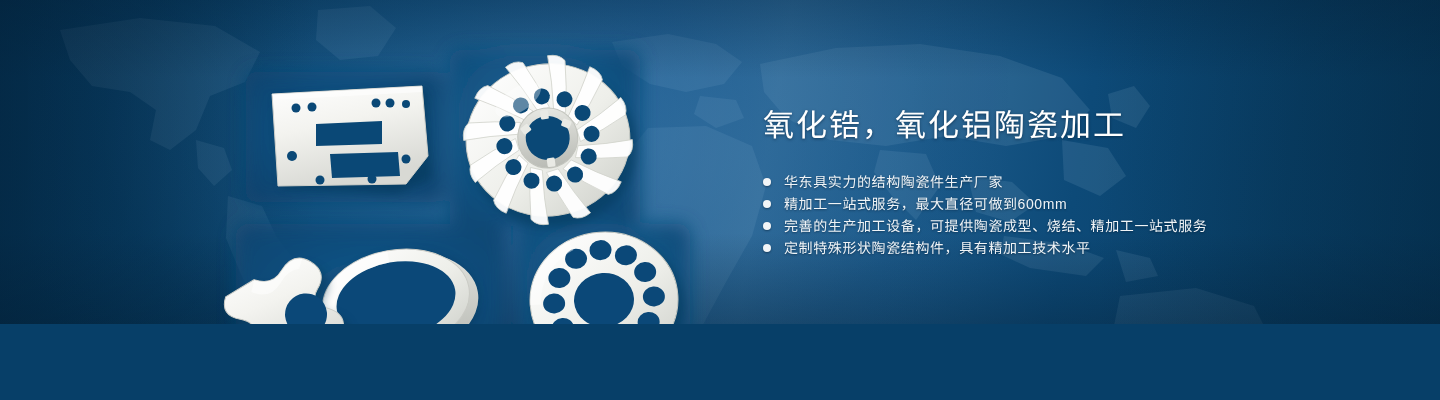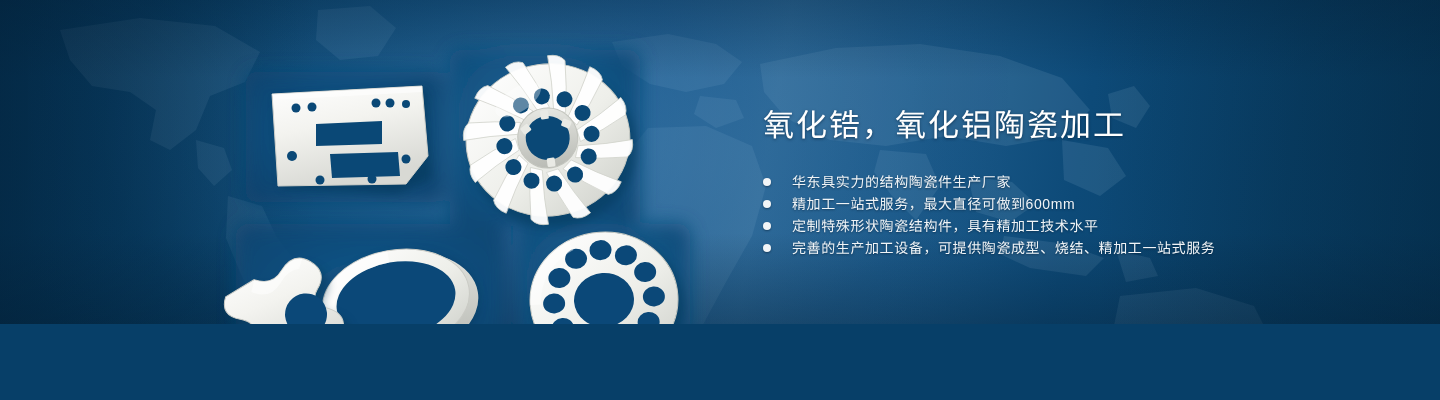--- a/index.html
+++ b/index.html
@@ -93,21 +93,20 @@
   .bullets {
     list-style: none;
     margin: 26px 0 0 0;
     padding: 0;
   }
   .bullet {
     display: flex;
     align-items: center;
     height: 22px;
     margin-bottom: 0px;
-    gap: 8px;
   }
   .dot {
     flex: 0 0 auto;
     width: 8px;
     height: 8px;
     border-radius: 50%;
     background: #f2f5f7;
     box-shadow: 0 1px 2px rgba(0,20,40,0.45);
     margin-right: 13px;
   }
@@ -361,22 +360,22 @@
       <li class="bullet">
         <span class="dot"></span>
         <span class="bullet-text">华东具实力的结构陶瓷件生产厂家</span>
       </li>
       <li class="bullet">
         <span class="dot"></span>
         <span class="bullet-text">精加工一站式服务，最大直径可做到600mm</span>
       </li>
       <li class="bullet">
         <span class="dot"></span>
-        <span class="bullet-text">定制特殊形状陶瓷结构件，具有精加工技术水平</span>
+        <span class="bullet-text">完善的生产加工设备，可提供陶瓷成型、烧结、精加工一站式服务</span>
       </li>
       <li class="bullet">
         <span class="dot"></span>
-        <span class="bullet-text">完善的生产加工设备，可提供陶瓷成型、烧结、精加工一站式服务</span>
+        <span class="bullet-text">定制特殊形状陶瓷结构件，具有精加工技术水平</span>
       </li>
     </ul>
   </div>
 
 </div>
 
 </body></html>

